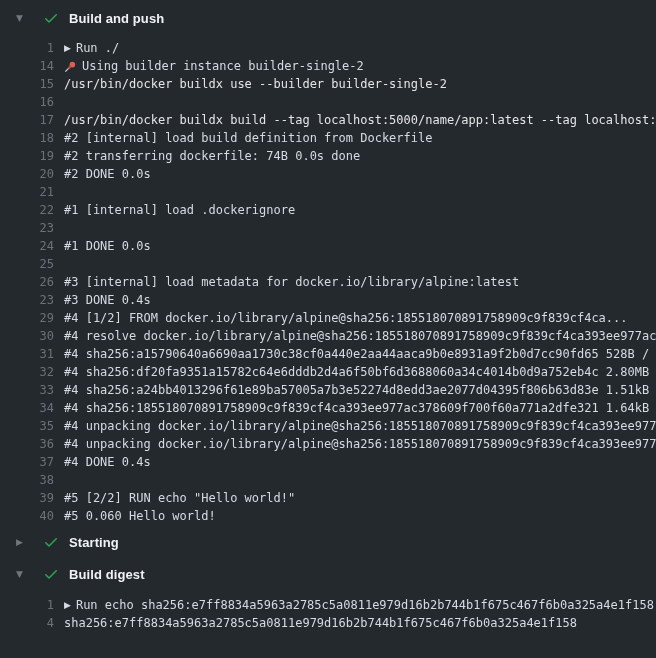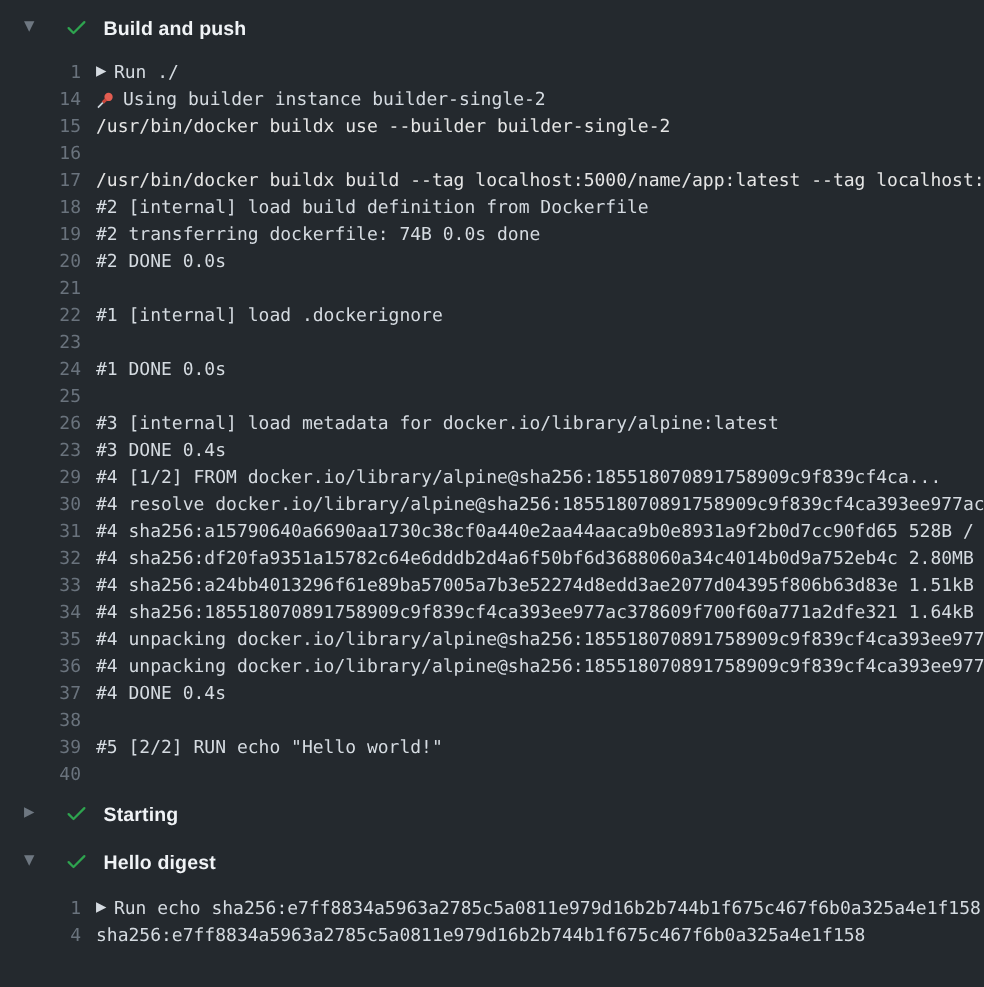--- a/index.html
+++ b/index.html
@@ -89,36 +89,36 @@
       <div class="log-line"><span class="num">30</span><span class="content"><span>#4 resolve docker.io/library/alpine@sha256:185518070891758909c9f839cf4ca393ee977ac378609f700f60a771a2dfe321</span></span></div>
       <div class="log-line"><span class="num">31</span><span class="content"><span>#4 sha256:a15790640a6690aa1730c38cf0a440e2aa44aaca9b0e8931a9f2b0d7cc90fd65 528B / 528B</span></span></div>
       <div class="log-line"><span class="num">32</span><span class="content"><span>#4 sha256:df20fa9351a15782c64e6dddb2d4a6f50bf6d3688060a34c4014b0d9a752eb4c 2.80MB / 2.80MB</span></span></div>
       <div class="log-line"><span class="num">33</span><span class="content"><span>#4 sha256:a24bb4013296f61e89ba57005a7b3e52274d8edd3ae2077d04395f806b63d83e 1.51kB / 1.51kB</span></span></div>
       <div class="log-line"><span class="num">34</span><span class="content"><span>#4 sha256:185518070891758909c9f839cf4ca393ee977ac378609f700f60a771a2dfe321 1.64kB / 1.64kB</span></span></div>
       <div class="log-line"><span class="num">35</span><span class="content"><span>#4 unpacking docker.io/library/alpine@sha256:185518070891758909c9f839cf4ca393ee977ac378609f700f60a771a2dfe321</span></span></div>
       <div class="log-line"><span class="num">36</span><span class="content"><span>#4 unpacking docker.io/library/alpine@sha256:185518070891758909c9f839cf4ca393ee977ac378609f700f60a771a2dfe321</span></span></div>
       <div class="log-line"><span class="num">37</span><span class="content"><span>#4 DONE 0.4s</span></span></div>
       <div class="log-line"><span class="num">38</span><span class="content"><span></span></span></div>
       <div class="log-line"><span class="num">39</span><span class="content"><span>#5 [2/2] RUN echo "Hello world!"</span></span></div>
-      <div class="log-line"><span class="num">40</span></div>
+      <div class="log-line"><span class="num">40</span><span class="content"><span>#5 0.060 Hello world!</span></span></div>
     </div>
 
   <div class="section-header" id="inspect-header">
     <span class="twisty">▶</span>
     <svg class="check-icon" viewBox="0 0 16 16" width="16" height="16">
       <path fill="#2ea44f" d="M13.78 4.22a.75.75 0 010 1.06l-7.25 7.25a.75.75 0 01-1.06 0L2.22 9.28a.75.75 0 111.06-1.06L6 10.94l6.72-6.72a.75.75 0 011.06 0z"></path>
     </svg>
     <span class="section-title">Starting</span>
   </div>
 
   <div class="section-header" id="digest-header">
     <span class="twisty">▼</span>
     <svg class="check-icon" viewBox="0 0 16 16" width="16" height="16">
       <path fill="#2ea44f" d="M13.78 4.22a.75.75 0 010 1.06l-7.25 7.25a.75.75 0 01-1.06 0L2.22 9.28a.75.75 0 111.06-1.06L6 10.94l6.72-6.72a.75.75 0 011.06 0z"></path>
     </svg>
-    <span class="section-title">Hello digest</span>
+    <span class="section-title">Build digest</span>
   </div>
   <div class="log-block" id="digest-log">
       <div class="log-line"><span class="num">1</span><span class="content"><span class="line-icon"><span class="play-glyph">▶</span></span><span>Run echo sha256:e7ff8834a5963a2785c5a0811e979d16b2b744b1f675c467f6b0a325a4e1f158</span></span></div>
       <div class="log-line"><span class="num">4</span><span class="content"><span>sha256:e7ff8834a5963a2785c5a0811e979d16b2b744b1f675c467f6b0a325a4e1f158</span></span></div>
     </div>
 
 </div>
 
 </body></html>

